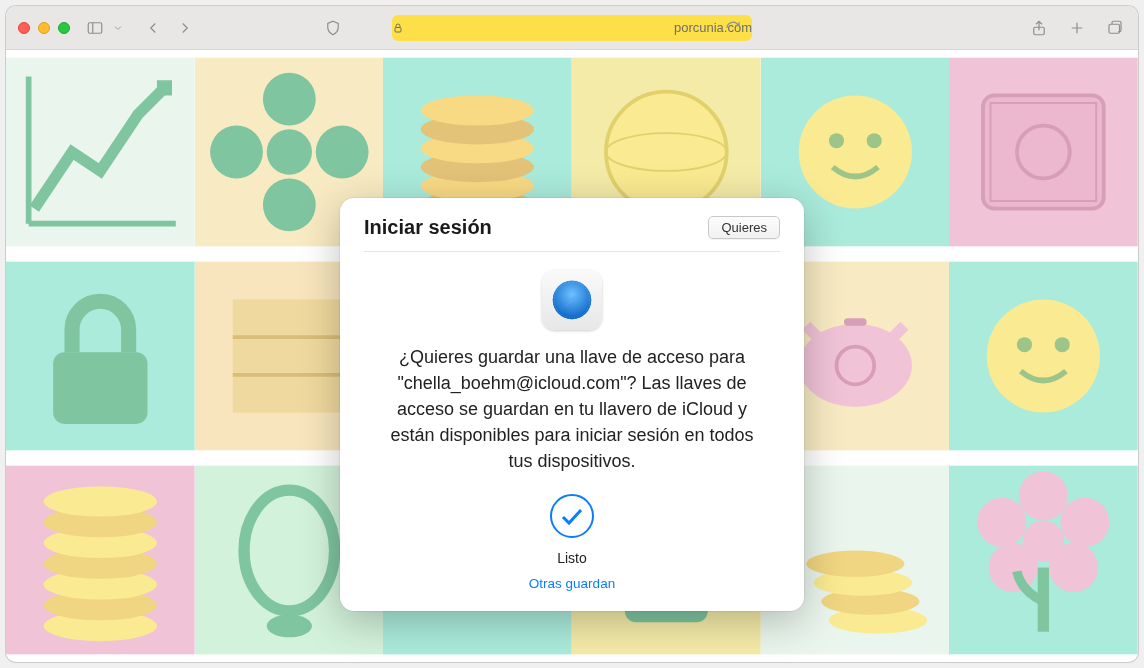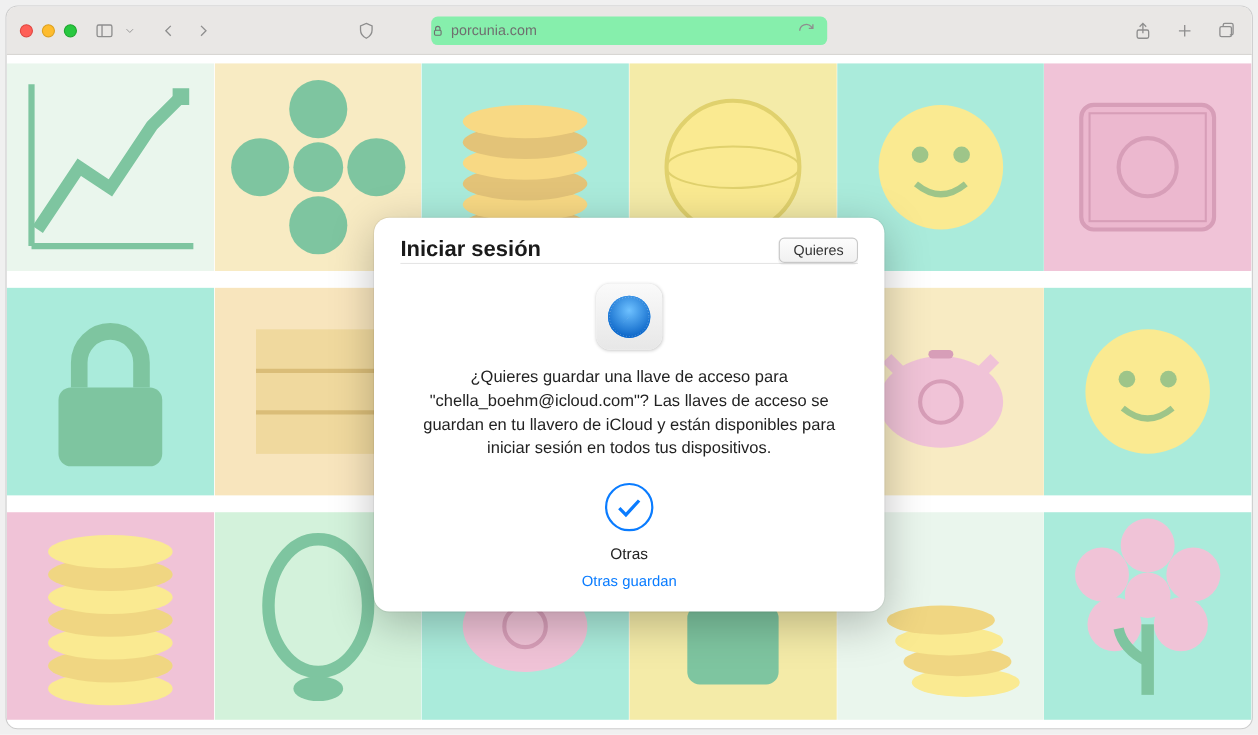--- a/index.html
+++ b/index.html
@@ -33,22 +33,22 @@
   .dot { width: 12px; height: 12px; border-radius: 50%; }
   .dot.red { background: #ff5f57; border:1px solid #e04640;}
   .dot.yellow { background: #febc2e; border:1px solid #dda11f;}
   .dot.green { background: #28c840; border:1px solid #1fa72f;}
   .tb-icon { color: #8e8e8e; display:flex; align-items:center; justify-content:center; width:22px; height:22px;}
   .tb-icon svg { width: 18px; height: 18px; stroke: currentColor; fill:none; stroke-width:1.6;}
   .nav-arrows { display:flex; gap:10px; margin-left:4px;}
   .spacer-flex { flex: 1; }
   .addr {
     width: 360px; height: 26px;
-    background: #86efac; border-radius: 6px;
-    display:flex; align-items:center; justify-content:flex-start;
+    background: #fde047; border-radius: 6px;
+    display:flex; align-items:center; justify-content:space-between;
     gap:6px; color:#6f6f6f; font-size:13px;
     position: absolute; left:50%; transform: translateX(-50%);
   }
   .addr .lock { width:12px; height:12px; }
   .right-icons { display:flex; gap:16px; }
   
   .page {
     position: absolute; top:44px; left:0; right:0; bottom:0;
     overflow: hidden;
   }
@@ -68,37 +68,37 @@
   
   .dialog {
     position:absolute;
     left:50%; top:148px; transform: translateX(-50%);
     width: 464px;
     background: #fff;
     border-radius: 14px;
     box-shadow: 0 10px 40px rgba(0,0,0,0.25), 0 0 0 1px rgba(0,0,0,0.05);
     padding: 18px 24px 20px;
   }
-  .dlg-header { display:flex; align-items:center; justify-content:space-between; border-bottom:1px solid #e5e5e5;}
+  .dlg-header { display:flex; align-items:center; justify-content:space-between; padding-bottom:12px; border-bottom:1px solid #e5e5e5;}
   .dlg-title { font-size: 20px; font-weight: 700; color:#1a1a1a;}
   .cancel-btn {
     font-size:13px; padding:3px 12px;
     border-radius:5px; background: linear-gradient(#fcfcfc,#f1f1f1);
     border:1px solid #c8c8c8; color:#333;
     box-shadow: 0 1px 1px rgba(0,0,0,0.05);
   }
   .dlg-body { display:flex; flex-direction:column; align-items:center; padding-top:18px; gap:14px;}
   .safari-icon {
     width:60px; height:60px; border-radius:13px;
     background: linear-gradient(#fafafa,#e7e7e7);
     display:flex; align-items:center; justify-content:center;
     box-shadow: 0 1px 3px rgba(0,0,0,0.2);
   }
   .safari-icon svg { width:44px; height:44px;}
-  .dlg-msg { font-size:15px; color:#222; text-align:center; line-height:1.45; max-width:380px;}
+  .dlg-msg { font-size:18px; color:#222; text-align:center; line-height:1.45; max-width:380px;}
   .check-circle {
     width:44px; height:44px; border-radius:50%;
     border:2.5px solid #0a7cff;
     display:flex; align-items:center; justify-content:center;
     margin-top:6px;
   }
   .check-circle svg { width:24px; height:20px; stroke:#0a7cff; stroke-width:3; fill:none;}
   .done-label { font-size:14px; color:#222; margin-top:-2px;}
   .other-link { font-size:13.5px; color:#0a7cff; cursor:pointer; margin-top:-4px;}
 </style>
@@ -358,18 +358,18 @@
             <polygon points="32,32 44,20 34,30" fill="#ff3b30"></polygon>
             <polygon points="32,32 20,44 30,34" fill="#ffffff"></polygon>
           </svg>
         </div>
         <div class="dlg-msg">¿Quieres guardar una llave de acceso para "chella_boehm@icloud.com"? Las llaves de acceso se guardan en tu llavero de iCloud y están disponibles para iniciar sesión en todos tus dispositivos.</div>
         <div class="check-circle">
           <svg viewBox="0 0 24 20">
               <polyline points="3,11 9,17 21,4"></polyline>
             </svg>
         </div>
-        <div class="done-label">Otras</div>
+        <div class="done-label">Listo</div>
         <div class="other-link">Otras guardan</div>
       </div>
     </div>
   </div>
 </div>
 
 </body></html>

